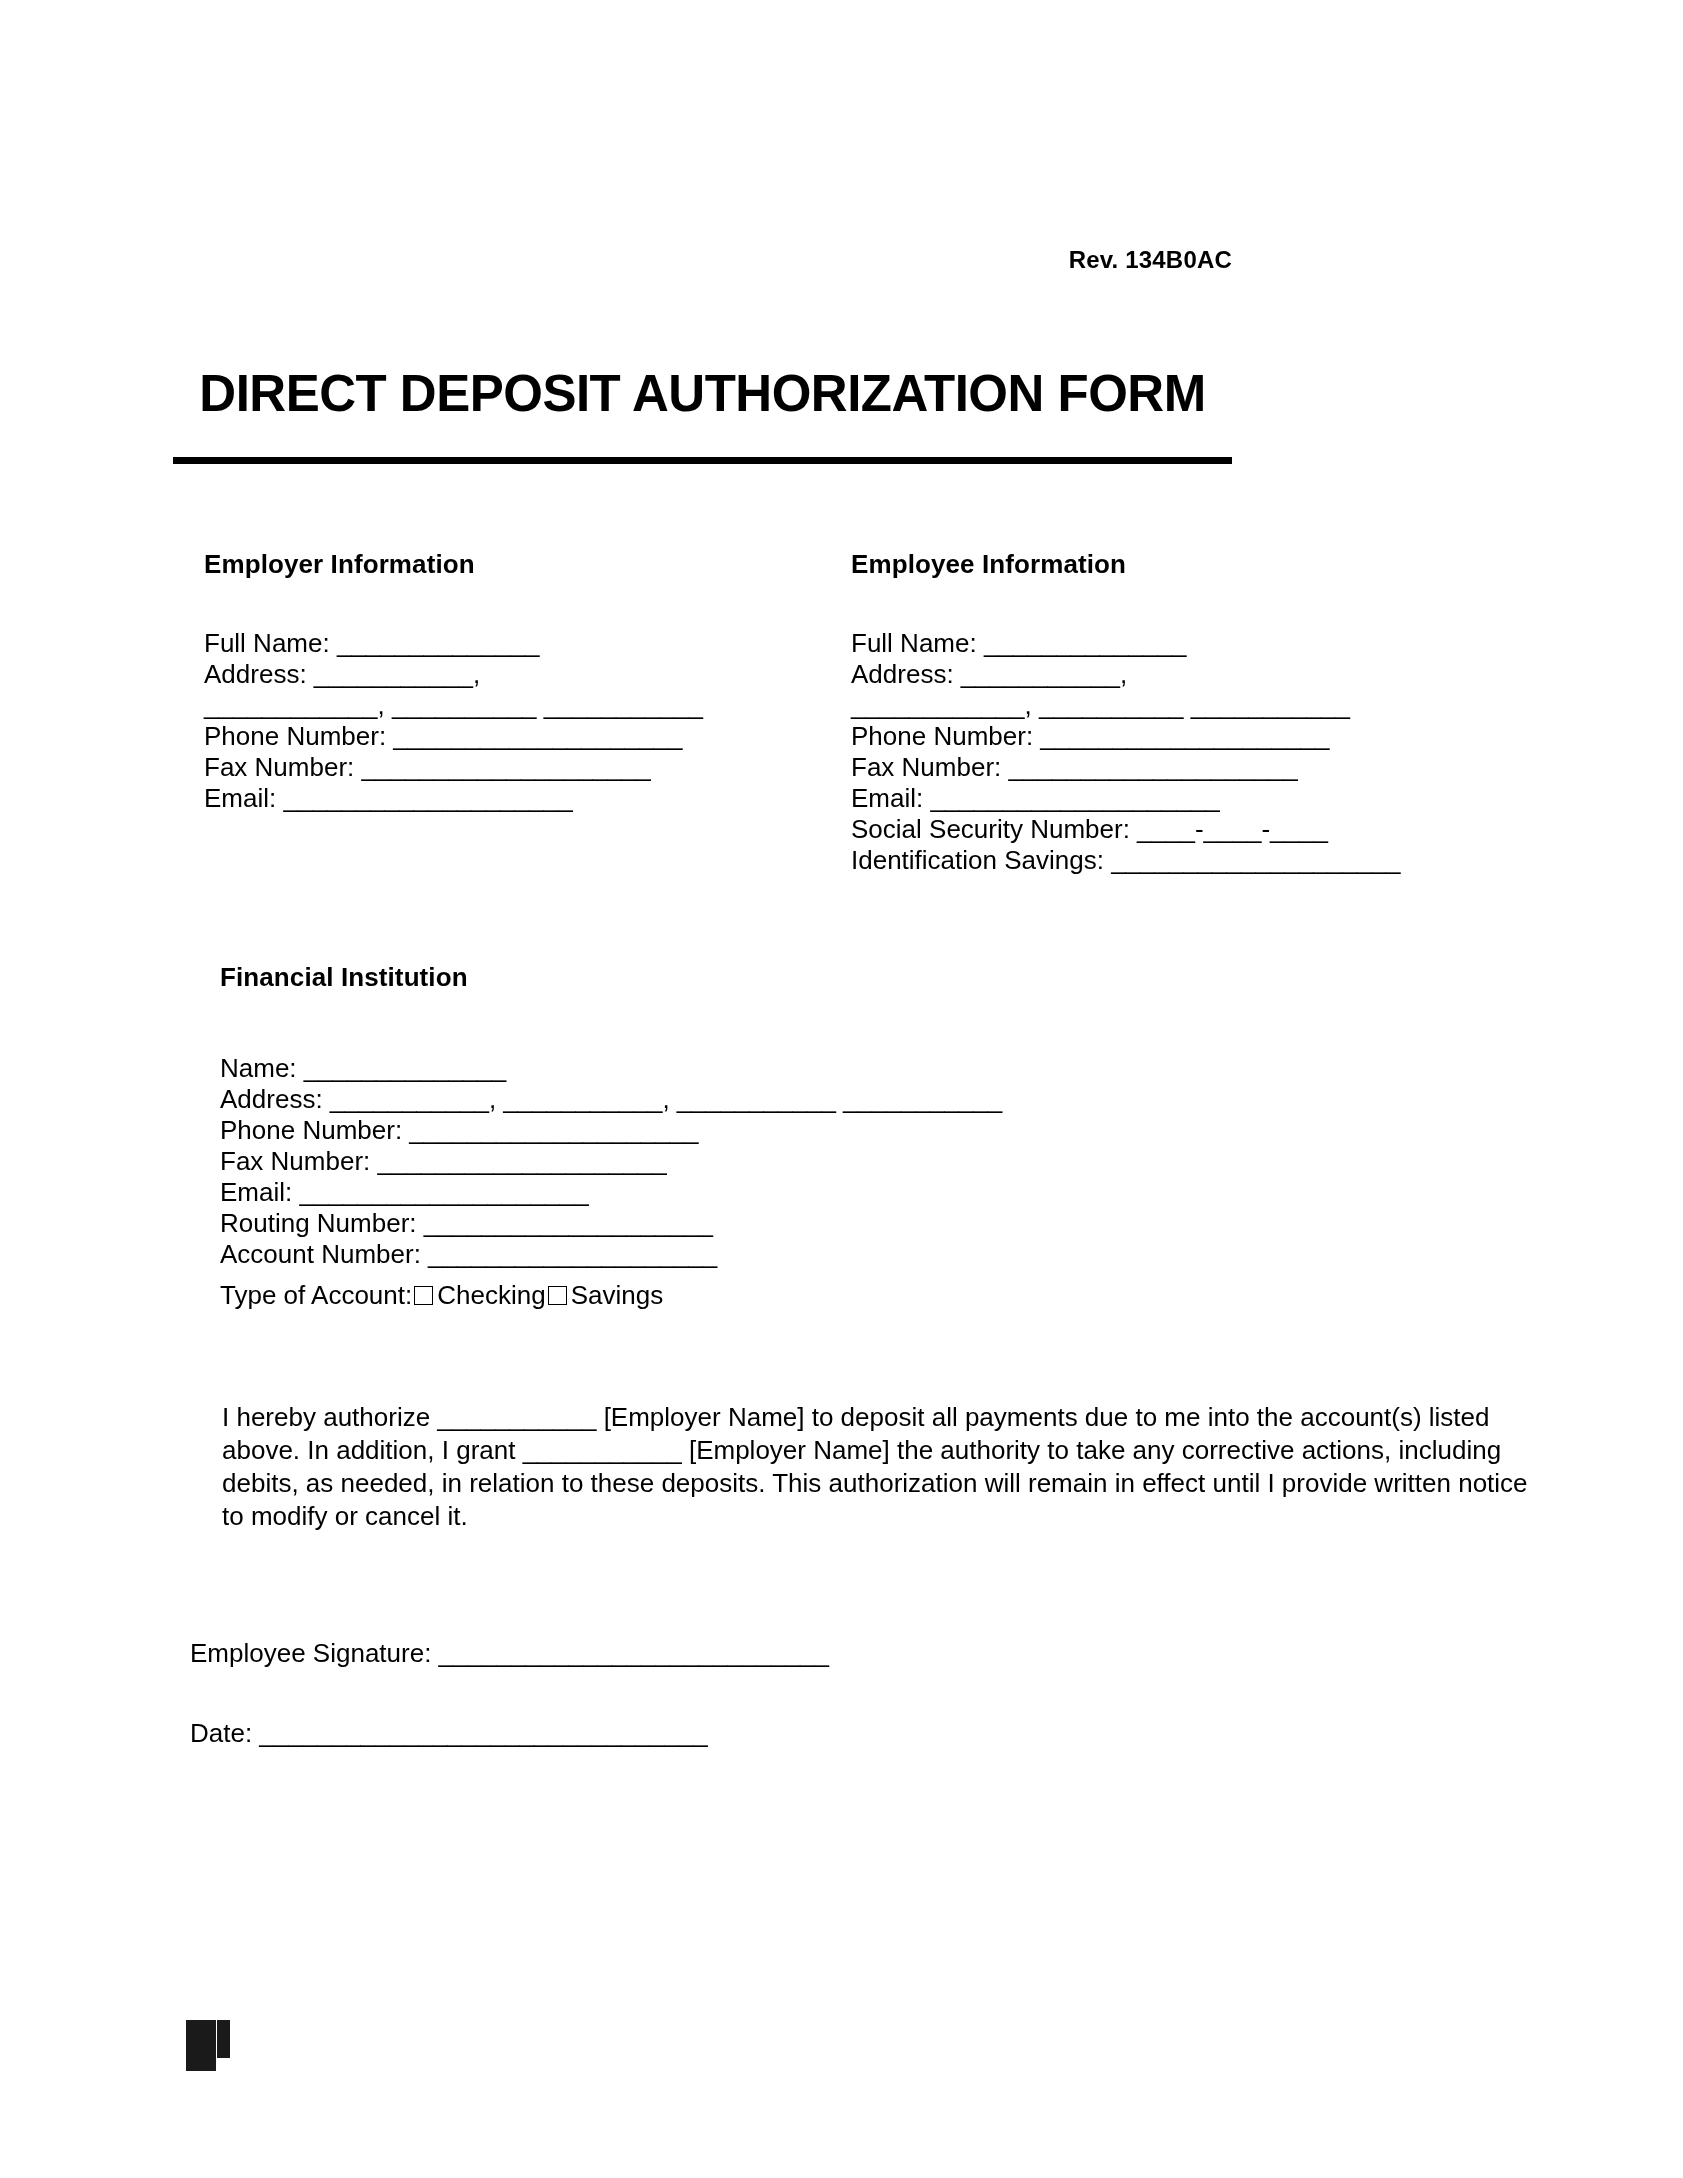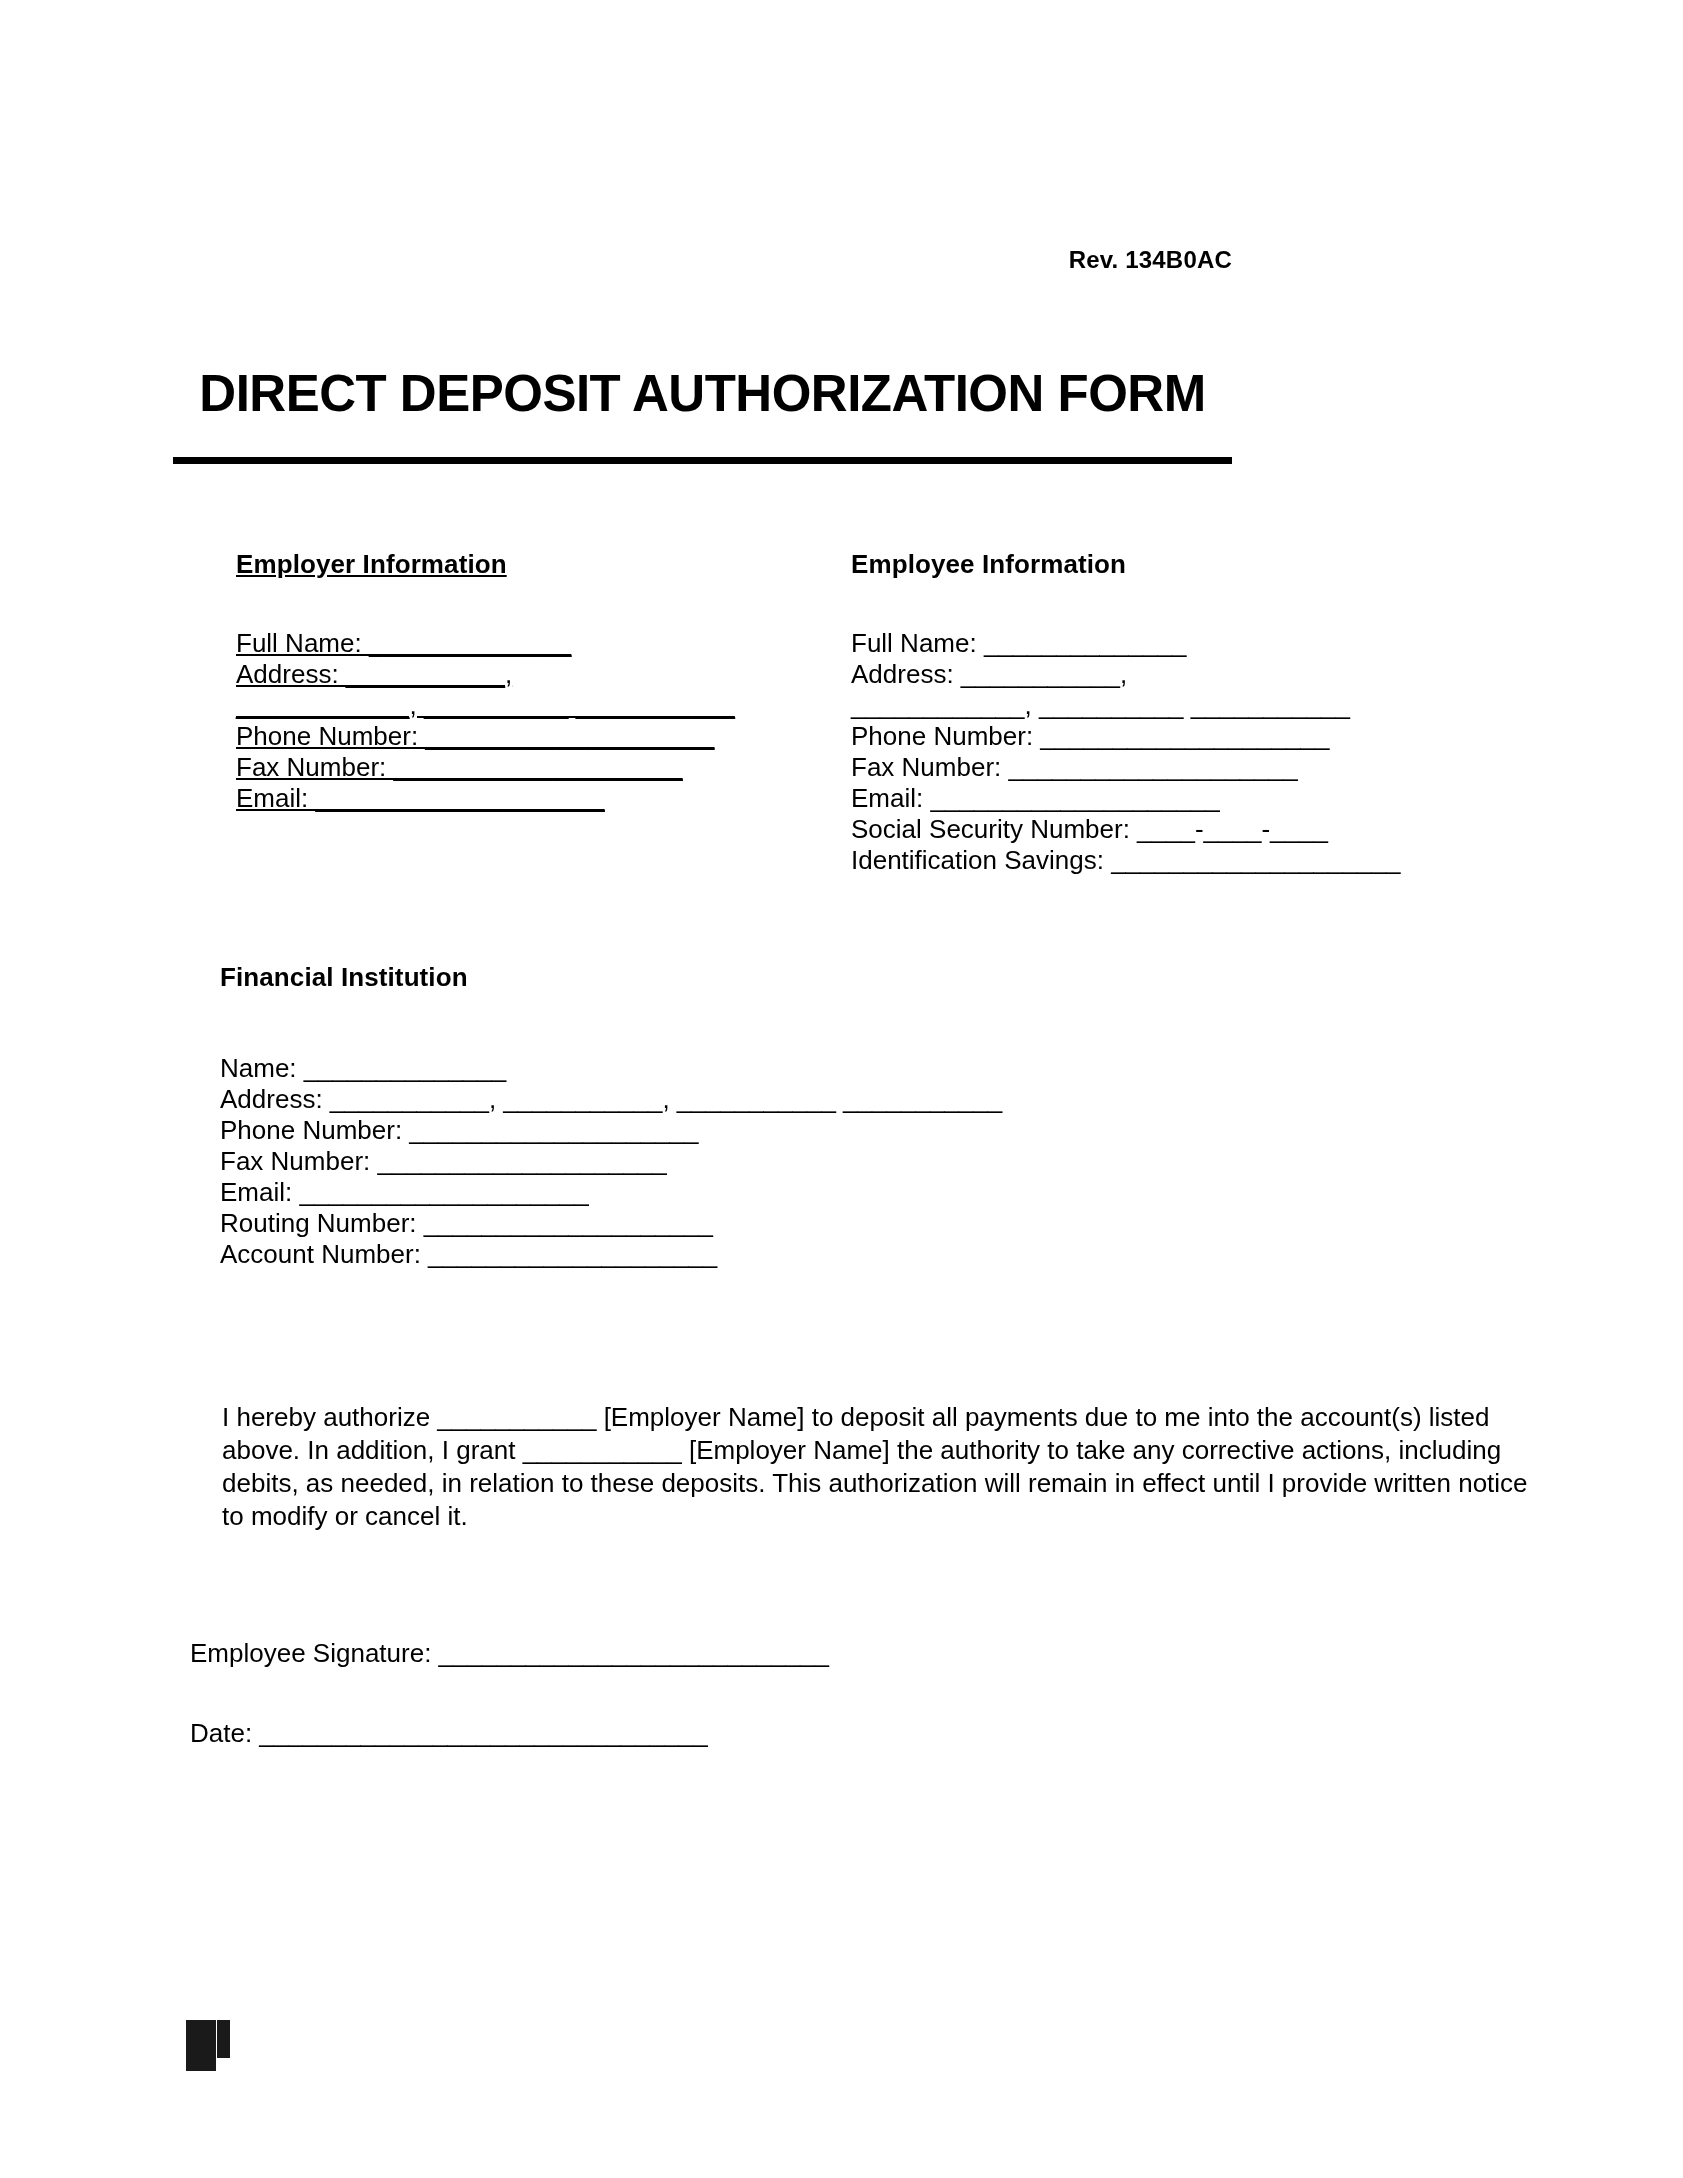--- a/index.html
+++ b/index.html
@@ -55,24 +55,23 @@
     font-weight: bold;
     letter-spacing: 0.1px;
   }
   .field-line {
     font-size: 26px;
     line-height: 31px;
     white-space: nowrap;
   }
   .col-employer {
     position: absolute;
-    left: 236px;
+    left: 204px;
     top: 549px;
     width: 614px;
-    text-decoration: underline;
   }
   .col-employee {
     position: absolute;
     left: 851px;
     top: 549px;
     width: 673px;
   }
   .block-gap {
     height: 48px;
   }
@@ -183,20 +182,21 @@
   <div class="fin-section">
     <div class="section-heading">Financial Institution</div>
     <div class="fin-fields">
       <div class="field-line">Name: ______________</div>
       <div class="field-line">Address: ___________, ___________, ___________ ___________</div>
       <div class="field-line">Phone Number: ____________________</div>
       <div class="field-line">Fax Number: ____________________</div>
       <div class="field-line">Email: ____________________</div>
       <div class="field-line">Routing Number: ____________________</div>
       <div class="field-line">Account Number: ____________________</div>
+      <div class="acct-type"><span>Type of Account:</span><span class="checkbox"></span><span>Checking</span><span class="checkbox"></span><span>Savings</span></div>
     </div>
   </div>
 
   <div class="authorize">I hereby authorize ___________ [Employer Name] to deposit all payments due to me into the account(s) listed above. In addition, I grant ___________  [Employer Name] the authority to take any corrective actions, including debits, as needed, in relation to these deposits. This authorization will remain in effect until I provide written notice to modify or cancel it.</div>
 
   <div class="signature">Employee Signature: ___________________________</div>
 
   <div class="datefield">Date: _______________________________</div>
 
   <div class="logo">

